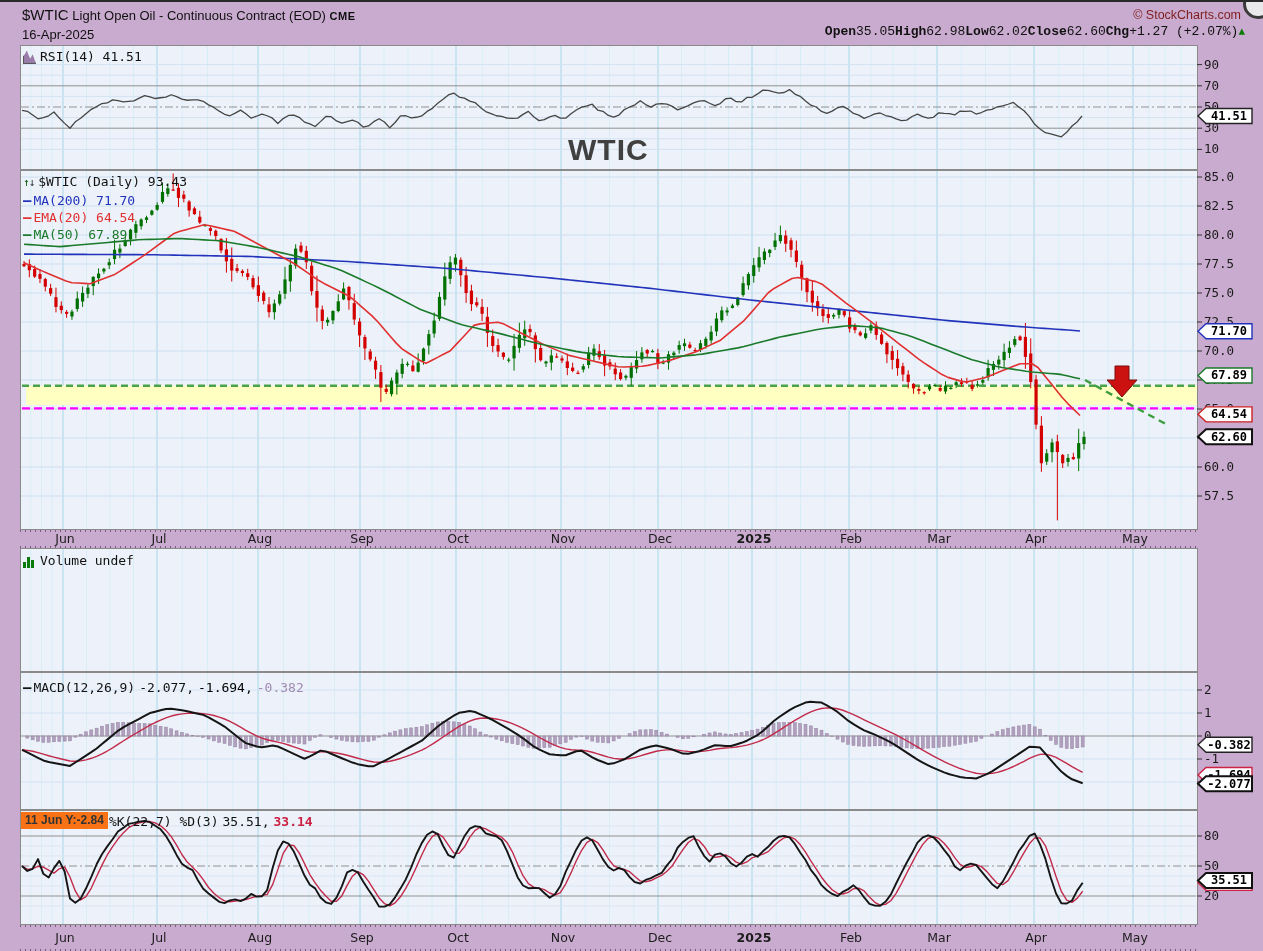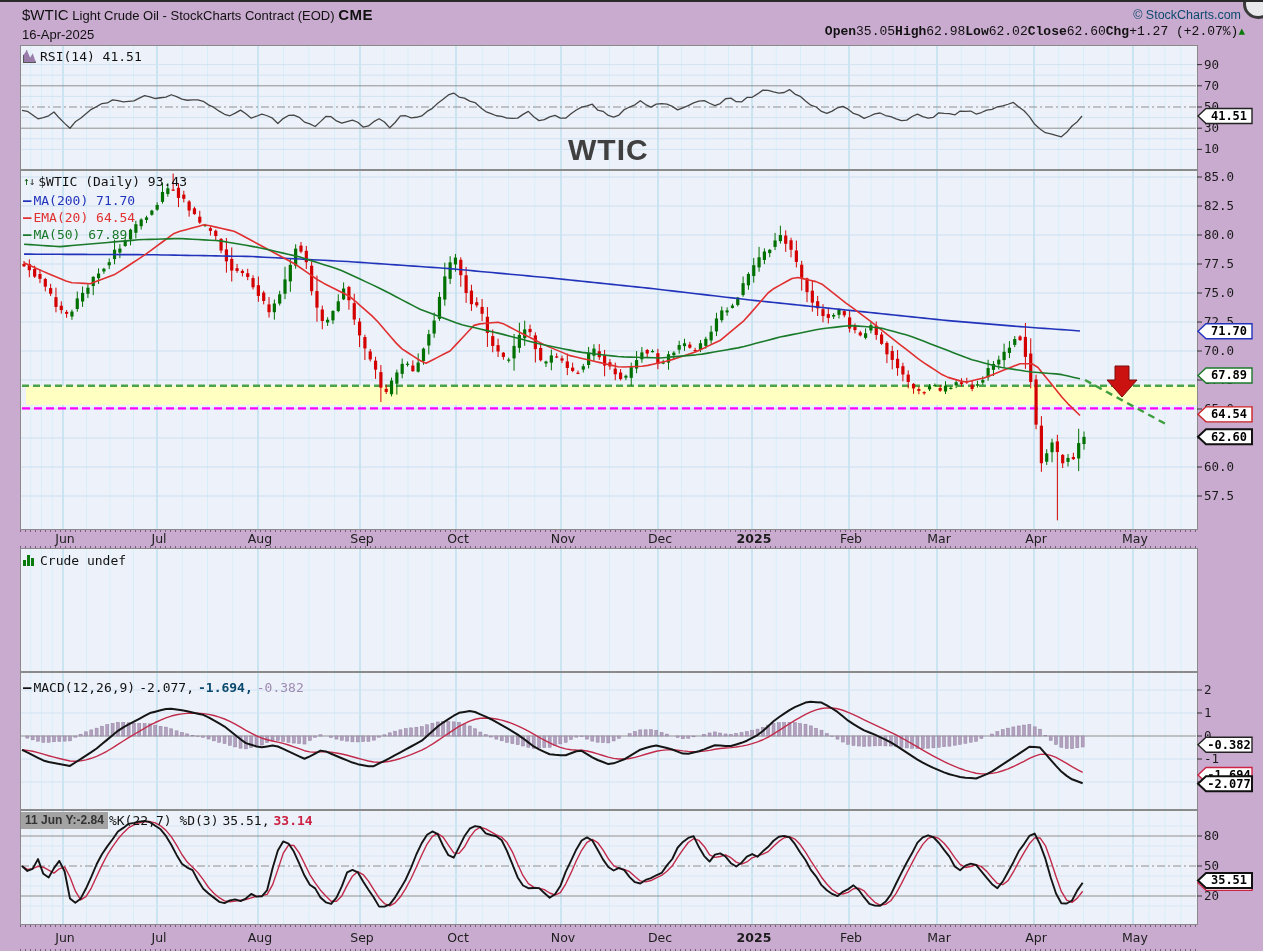--- a/index.html
+++ b/index.html
@@ -3,28 +3,28 @@
 <meta charset="utf-8">
 <style>
   html,body{margin:0;padding:0}
   body{width:1263px;height:951px;position:relative;background:#c9abcf;
        font-family:"DejaVu Sans",sans-serif;overflow:hidden}
   body::before{content:"";position:absolute;left:0;top:0;width:1263px;height:2px;background:#2a2a2a;z-index:9}
   .panel{position:absolute;left:20px;width:1178px;background:#edf2fa;
          border:1px solid #8a8a8a;box-sizing:border-box;z-index:1}
   #svg-layer{position:absolute;left:0;top:0;z-index:2}
   .legend{position:absolute;z-index:3;font-family:"DejaVu Sans Mono",monospace;
-          font-size:13px;color:#111;display:flex;align-items:center;gap:4px;white-space:nowrap}
+          font-size:13px;color:#111;display:flex;align-items:flex-end;gap:4px;white-space:nowrap}
   .dash{font-weight:bold;font-size:14px;letter-spacing:-2px}
   .strip{position:absolute;left:0;width:1263px;background:#c9abcf;z-index:2;
      background-image:repeating-linear-gradient(90deg,#7a5a7d 0 1px,transparent 1px 5px),
                       repeating-linear-gradient(90deg,#7a5a7d 0 1px,transparent 1px 5px);
      background-size:1178px 2px,1178px 2px;background-position:20px 0,20px 100%;background-repeat:no-repeat}
   .hdr{position:absolute;z-index:3;color:#111}
-  .tooltip{background:#a3a3a3;color:#333;font-size:12px;font-family:"Liberation Sans",sans-serif;
+  .tooltip{background:#f97316;color:#333;font-size:12px;font-family:"Liberation Sans",sans-serif;
            padding:1px 4px 2px 4px;font-weight:bold}
   .watermark{position:absolute;z-index:3;font-weight:bold;font-size:30px;color:#404040;
              font-family:"Liberation Sans",sans-serif;letter-spacing:1px}
   .icon-rsi{display:inline-block;width:11px;height:11px;background:#9a7cab;border:1px solid #555;
             clip-path:polygon(0 100%,0 45%,30% 0,55% 60%,75% 25%,100% 100%)}
   .vol-icon{display:inline-flex;align-items:flex-end;gap:1px;height:11px;margin-right:2px}
   .vol-icon i{display:block;width:3px;background:#0a7a0a}
   .corner-circle{position:absolute;z-index:8;width:30px;height:30px;border-radius:50%;
                  background:#e9e9ec;border:3px solid #3a3a3a;box-sizing:border-box}
 </style>
@@ -1029,25 +1029,25 @@
     <text x="660" y="938" font-size="12.5" fill="#1c1c1c" text-anchor="middle" dominant-baseline="middle" font-family="DejaVu Sans, sans-serif">Dec</text>
     <text x="754" y="938" font-size="12.5" fill="#1c1c1c" text-anchor="middle" dominant-baseline="middle" font-family="DejaVu Sans, sans-serif" font-weight="bold">2025</text>
     <text x="851" y="938" font-size="12.5" fill="#1c1c1c" text-anchor="middle" dominant-baseline="middle" font-family="DejaVu Sans, sans-serif">Feb</text>
     <text x="939" y="938" font-size="12.5" fill="#1c1c1c" text-anchor="middle" dominant-baseline="middle" font-family="DejaVu Sans, sans-serif">Mar</text>
     <text x="1036" y="938" font-size="12.5" fill="#1c1c1c" text-anchor="middle" dominant-baseline="middle" font-family="DejaVu Sans, sans-serif">Apr</text>
     <text x="1135" y="938" font-size="12.5" fill="#1c1c1c" text-anchor="middle" dominant-baseline="middle" font-family="DejaVu Sans, sans-serif">May</text>
   </svg>
 
 <div class="hdr" style="left:22px;top:6px;font-size:13px;font-family:'Liberation Sans',sans-serif">
   <span style="font-weight:normal;font-size:15px">$WTIC</span>
-  <span>Light Crude Oil - StockCharts Contract (EOD)</span>
-  <span style="font-size:15px;font-weight:bold;letter-spacing:.5px">CME</span>
+  <span>Light Open Oil - Continuous Contract (EOD)</span>
+  <span style="font-size:11px;font-weight:bold;letter-spacing:.5px">CME</span>
 </div>
 <div class="hdr" style="left:22px;top:27px;font-size:13px;font-family:'Liberation Sans',sans-serif">16-Apr-2025</div>
-<div class="hdr" style="right:22px;top:8px;font-size:12.5px;color:#0c4a6e;font-family:'Liberation Sans',sans-serif">© StockCharts.com</div>
+<div class="hdr" style="right:22px;top:8px;font-size:12.5px;color:#7f1d1d;font-family:'Liberation Sans',sans-serif">© StockCharts.com</div>
 <div class="hdr" style="right:18px;top:24px;font-size:13px;font-family:Liberation Mono, monospace;display:flex;gap:0;align-items:center">
   <span style="font-weight:bold">Open</span>
     <span>35.05</span>
   <span style="font-weight:bold">High</span>
     <span>62.98</span>
   <span style="font-weight:bold">Low</span>
     <span>62.02</span>
   <span style="font-weight:bold">Close</span>
     <span>62.60</span>
   <span style="font-weight:bold">Chg</span>
@@ -1078,28 +1078,28 @@
   <span class="dash">—</span>
   <span>MA(50) 67.89</span>
 </div>
 
 <div class="legend" style="left:23px;top:553px">
   <span class="vol-icon">
       <i style="height:6px"></i>
       <i style="height:11px"></i>
       <i style="height:8px"></i>
     </span>
-  <span>Crude undef</span>
+  <span>Volume undef</span>
 </div>
 
 <div class="legend" style="left:23px;top:679px">
   <span class="dash" style="color:#111">—</span>
   <span>MACD(12,26,9)</span>
   <span>-2.077,</span>
-  <span style="color:#0c4a6e;font-weight:bold">-1.694,</span>
+  <span style="color:#000000;font-weight:normal">-1.694,</span>
   <span style="color:#a08ab0">-0.382</span>
 </div>
 
 <div class="legend" style="left:21px;top:812px">
   <span class="tooltip">11 Jun Y:-2.84</span>
   <span style="margin-left:-3px">%K(22,7) %D(3)</span>
   <span>35.51,</span>
   <span style="color:#cc2244;font-weight:bold">33.14</span>
 </div>
 

